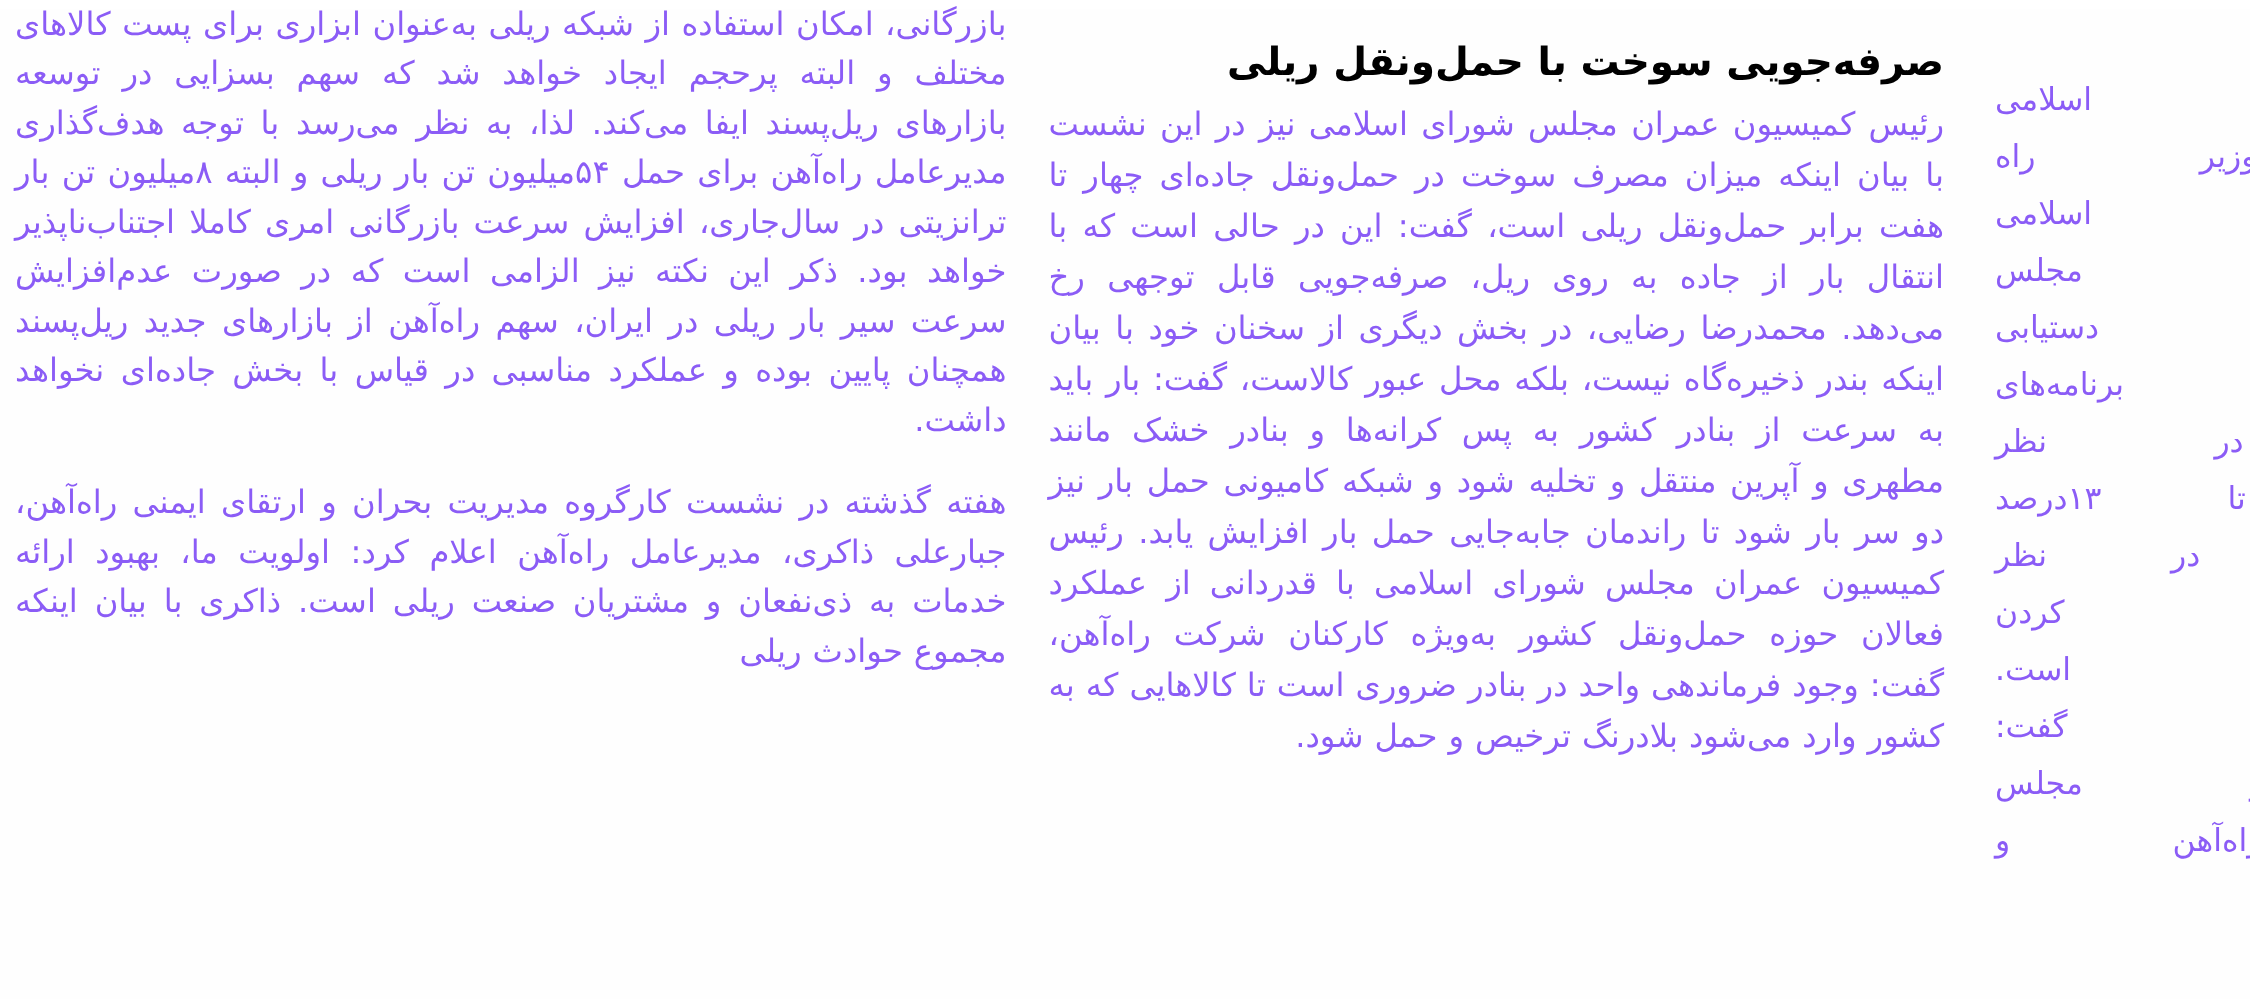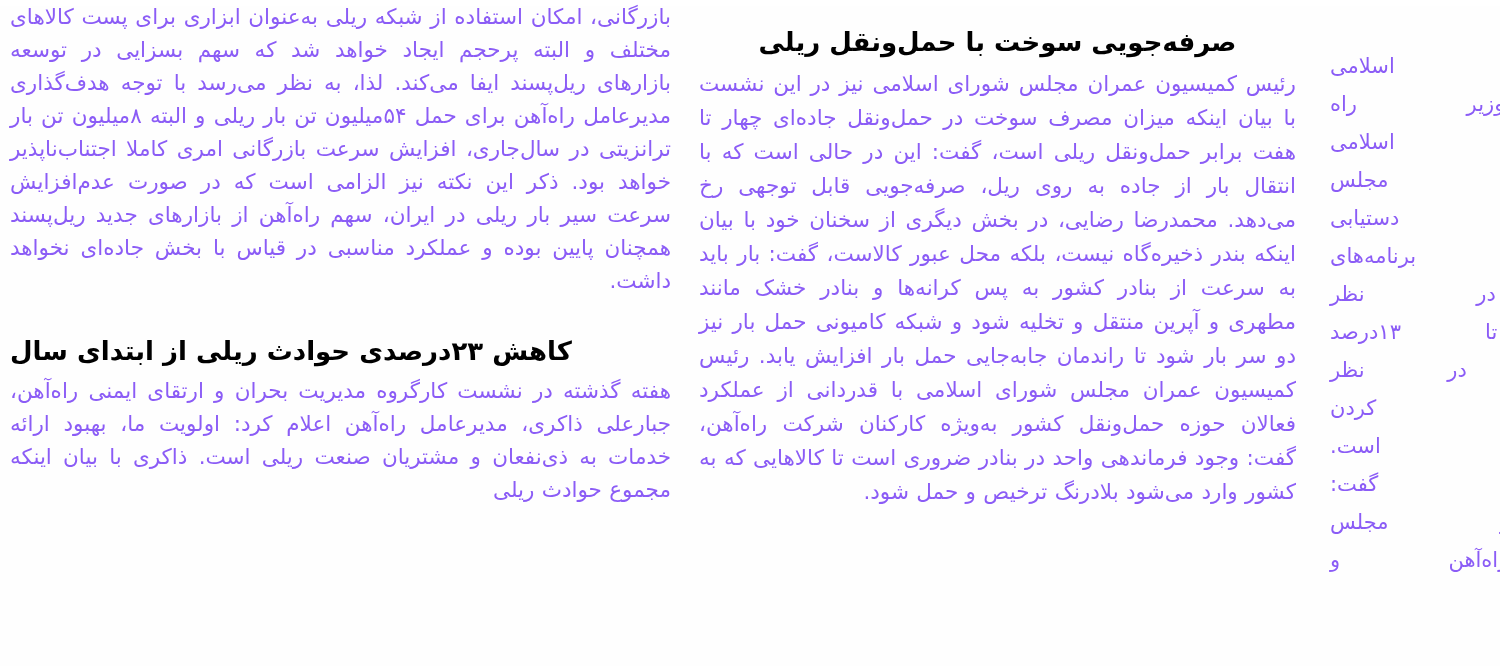--- a/index.html
+++ b/index.html
@@ -71,21 +71,21 @@
     text-align: left;      
     direction: rtl;
     letter-spacing: -0.5px;
     color: #000;
     margin: 0;
     white-space: nowrap;
   }
   .headline.mid-head {
     padding-top: 26px;
     padding-bottom: 8px;
-    text-align: center;
+    text-align: right;
   }
   .headline.left-head {
     padding-top: 16px;
     padding-bottom: 6px;
     text-align: left;
   }
   .headline.right-head {
     padding-top: 8px;
     padding-bottom: 8px;
     text-align: right;
@@ -151,18 +151,17 @@
   </div>
 
   <div class="column col-mid">
     <h2 class="headline mid-head">صرفه‌جویی سوخت با حمل‌ونقل ریلی</h2>
     <p class="body-text last">رئیس کمیسیون عمران مجلس شورای اسلامی نیز در این نشست با بیان اینکه میزان مصرف سوخت در حمل‌ونقل جاده‌ای چهار تا هفت برابر حمل‌ونقل ریلی است، گفت: این در حالی است که با انتقال بار از جاده به روی ریل، صرفه‌جویی قابل توجهی رخ می‌دهد. محمدرضا رضایی، در بخش دیگری از سخنان خود با بیان اینکه بندر ذخیره‌گاه نیست، بلکه محل عبور کالاست، گفت: بار باید به سرعت از بنادر کشور به پس کرانه‌ها و بنادر خشک مانند مطهری و آپرین منتقل و تخلیه شود و شبکه کامیونی حمل بار نیز دو سر بار شود تا راندمان جابه‌جایی حمل بار افزایش یابد. رئیس کمیسیون عمران مجلس شورای اسلامی با قدردانی از عملکرد فعالان حوزه حمل‌ونقل کشور به‌ویژه کارکنان شرکت راه‌آهن، گفت: وجود فرماندهی واحد در بنادر ضروری است تا کالاهایی که به کشور وارد می‌شود بلادرنگ ترخیص و حمل شود.</p>
   </div>
 
   <div class="column col-left">
     <p class="body-text tight last">بازرگانی، امکان استفاده از شبکه ریلی به‌عنوان ابزاری برای پست کالاهای مختلف و البته پرحجم ایجاد خواهد شد که سهم بسزایی در توسعه بازارهای ریل‌پسند ایفا می‌کند. لذا، به نظر می‌رسد با توجه هدف‌گذاری مدیرعامل راه‌آهن برای حمل ۵۴میلیون تن بار ریلی و البته ۸میلیون تن بار ترانزیتی در سال‌جاری، افزایش سرعت بازرگانی امری کاملا اجتناب‌ناپذیر خواهد بود. ذکر این نکته نیز الزامی است که در صورت عدم‌افزایش سرعت سیر بار ریلی در ایران، سهم راه‌آهن از بازارهای جدید ریل‌پسند همچنان پایین بوده و عملکرد مناسبی در قیاس با بخش جاده‌ای نخواهد داشت.</p>
     <div class="spacer-md"></div>
-    <h2 class="headline left-head">کاهش ۲۳درصدی حوادث ریلی از ابتدای سال</h2>
     <p class="body-text tight last">هفته گذشته در نشست کارگروه مدیریت بحران و ارتقای ایمنی راه‌آهن، جبارعلی ذاکری، مدیرعامل راه‌آهن اعلام کرد: اولویت ما، بهبود ارائه خدمات به ذی‌نفعان و مشتریان صنعت ریلی است. ذاکری با بیان اینکه مجموع حوادث ریلی</p>
   </div>
 
   <div class="scan-top-artifact"></div>
 </div>
 
 </body></html>

